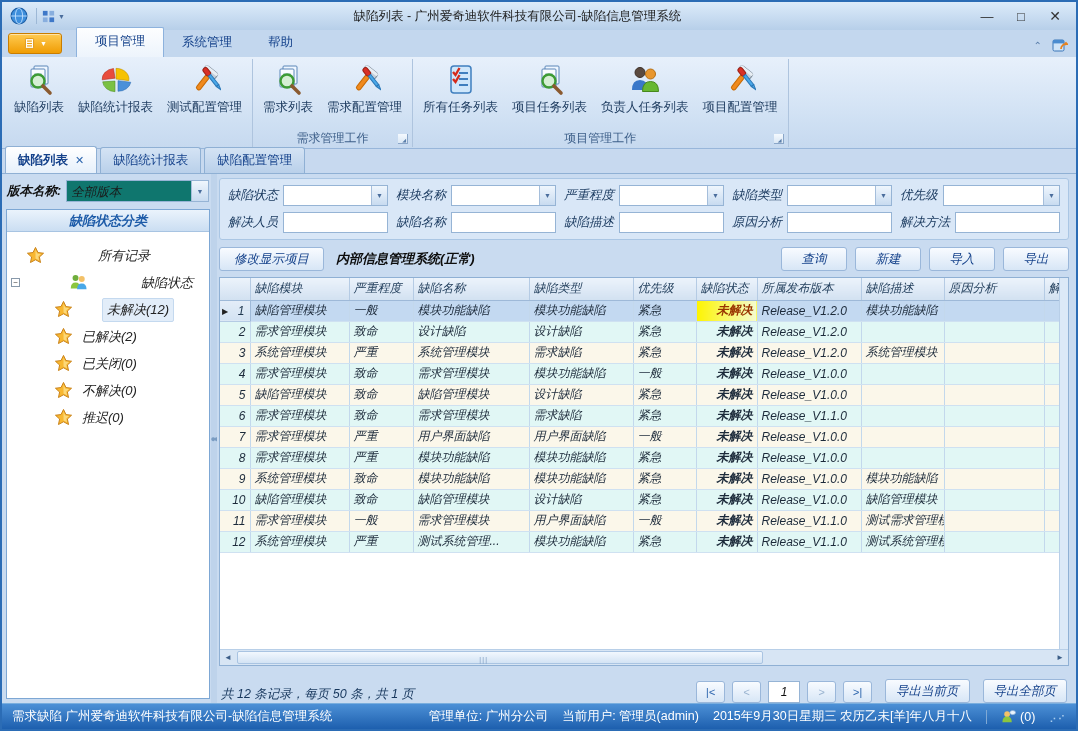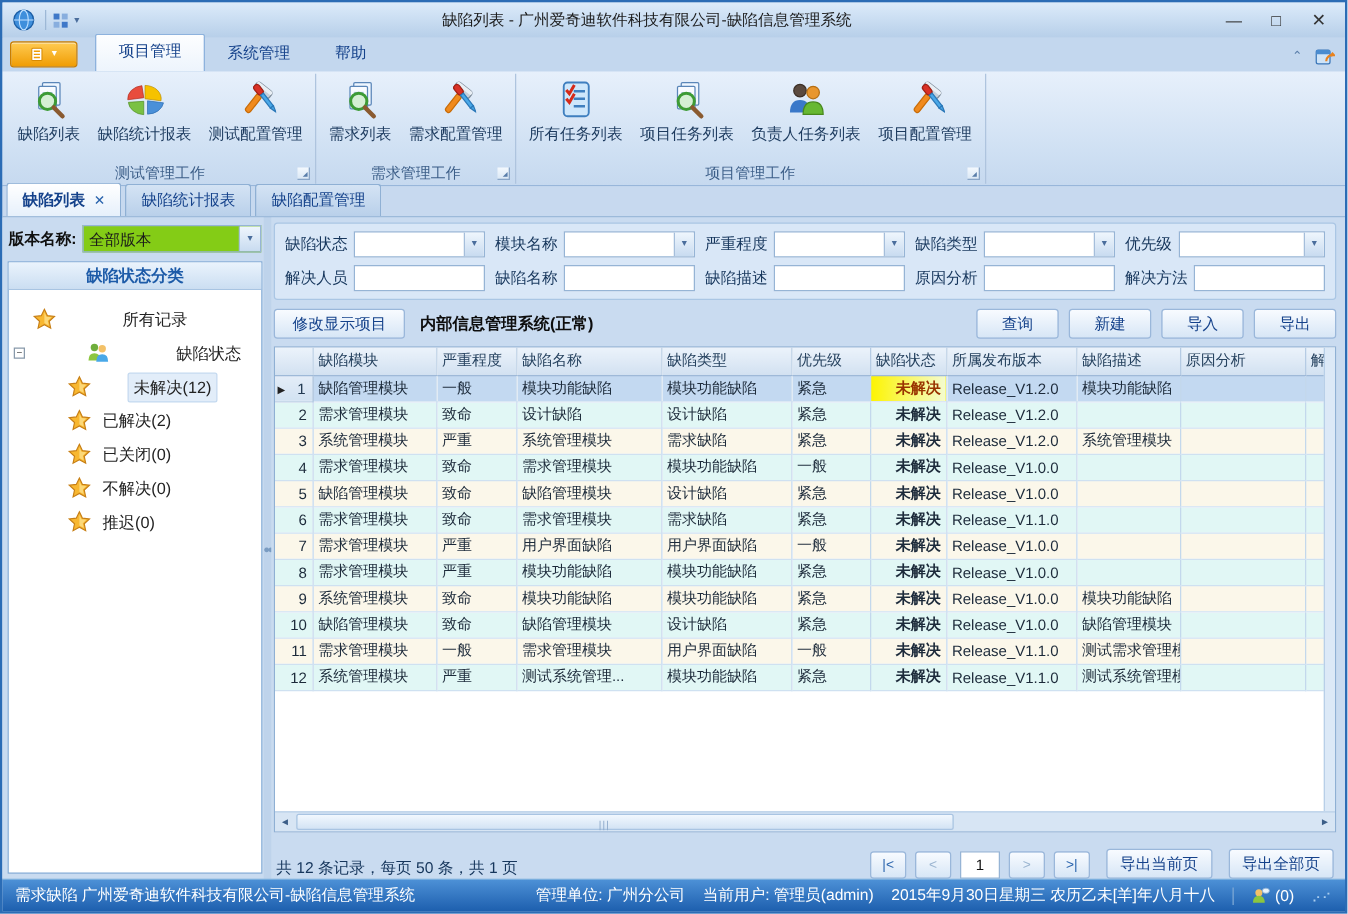--- a/index.html
+++ b/index.html
@@ -36,25 +36,25 @@
 .launcher{position:absolute;right:1px;bottom:3px;width:10px;height:10px;border:1px solid #8aa6c8;border-top:none;border-left:none;background:linear-gradient(#f4f9fe,#dbe8f5);}
 .launcher::after{content:"◢";font-size:5px;color:#5a7eaa;position:absolute;right:1px;bottom:0;}
 
 
 .doctabs{height:25px;background:#c7d9ef;display:flex;align-items:flex-end;gap:3px;padding:0 0 0 3px;flex:none;border-bottom:1px solid #8fb0d4;}
 .dtab{display:flex;align-items:center;gap:7px;padding:4px 12px;font-size:12.5px;color:#15428b;background:linear-gradient(#d4e3f4,#b9d0ea);border:1px solid #8fb0d4;border-bottom:none;border-radius:3px 3px 0 0;white-space:nowrap;}
 .dtab.active{background:linear-gradient(#ffffff,#e6f0fb);font-weight:bold;padding-top:5px;}
 .dtab .close{color:#2a64ad;font-weight:bold;font-size:11px;}
 
 
-.main{flex:1;display:flex;min-height:0;background:#bed3eb;}
+.main{flex:1;display:flex;min-height:0;background:#bed3eb;font-style:italic;}
 .left{width:209px;flex:none;display:flex;flex-direction:column;padding:4px 1px 4px 4px;background:#c9dbf0;}
 .version-row{display:flex;align-items:center;gap:5px;height:26px;flex:none;padding:0 1px;}
 .version-row .vlbl{font-weight:bold;font-size:12.5px;color:#101010;white-space:nowrap;}
-.combo{flex:1;height:22px;background:#84cc16;border:1px solid #96b4d5;display:flex;overflow:hidden;}
+.combo{flex:1;height:22px;background:#0f766e;border:1px solid #96b4d5;display:flex;overflow:hidden;}
 .combo .cval{flex:1;font-size:12.5px;padding:3px 4px;color:#1a1a1a;white-space:nowrap;overflow:hidden;}
 .combo .cbtn{width:17px;flex:none;background:linear-gradient(#eff6fd,#c8dbf0);border-left:1px solid #a5bedb;color:#4a6d9c;font-size:7px;display:flex;align-items:center;justify-content:center;}
 .tree-panel{flex:1;margin-top:5px;background:#fff;border:1px solid #7da7d4;display:flex;flex-direction:column;min-height:0;}
 .tree-header{height:22px;flex:none;background:linear-gradient(#eaf3fc,#cbdef2);border-bottom:1px solid #a8c4e2;color:#1d5ba8;font-weight:bold;text-align:center;font-size:13px;line-height:22px;}
 .tree{padding:10px 2px 0 4px;overflow:hidden;}
 .tnode{height:27px;display:flex;align-items:center;font-size:13px;color:#222;white-space:nowrap;}
 .tnode.lv1{padding-left:14px;gap:44px;}
 .tnode.lv2{padding-left:42px;}
 .tnode .expander{width:9px;height:9px;border:1px solid #8899aa;background:#fff;font-size:8px;line-height:7px;text-align:center;color:#444;margin-right:4px;margin-left:-14px;}
 .tnode .ticon{width:20px;height:20px;margin-right:5px;display:flex;align-items:center;justify-content:center;}
@@ -208,21 +208,20 @@
                   <g transform="rotate(-38 22 14)">
                     <rect x="20" y="2" width="5" height="9" rx="2.4" fill="#d93025" stroke="#a02015"></rect>
                     <rect x="21" y="11" width="3" height="13" fill="#49a8e8" stroke="#2b78b8"></rect>
                     <path d="M21 24 l1.5 5 1.5-5 z" fill="#49a8e8" stroke="#2b78b8"></path>
                   </g>
                 </svg>
               </div>
               <div class="lbl">测试配置管理</div>
             </div>
           </div>
-          <div class="rgroup-label">测试管理工作<span class="launcher"></span></div>
         </div>
         <div class="rgroup">
           <div class="rgroup-buttons">
             <div class="rbtn">
               <div class="ricon">
                 <svg viewBox="0 0 32 32" width="32" height="32">
                   <rect x="11" y="2" width="14" height="18" rx="1" fill="#eef6ff" stroke="#5a86b8"></rect>
                   <rect x="8" y="5" width="14" height="18" rx="1" fill="#f8fbff" stroke="#5a86b8"></rect>
                   <line x1="11" y1="10" x2="19" y2="10" stroke="#a9c4de"></line>
                   <circle cx="15" cy="17" r="6.5" fill="rgba(170,225,160,.45)" stroke="#3d9b35" stroke-width="2.4"></circle>

